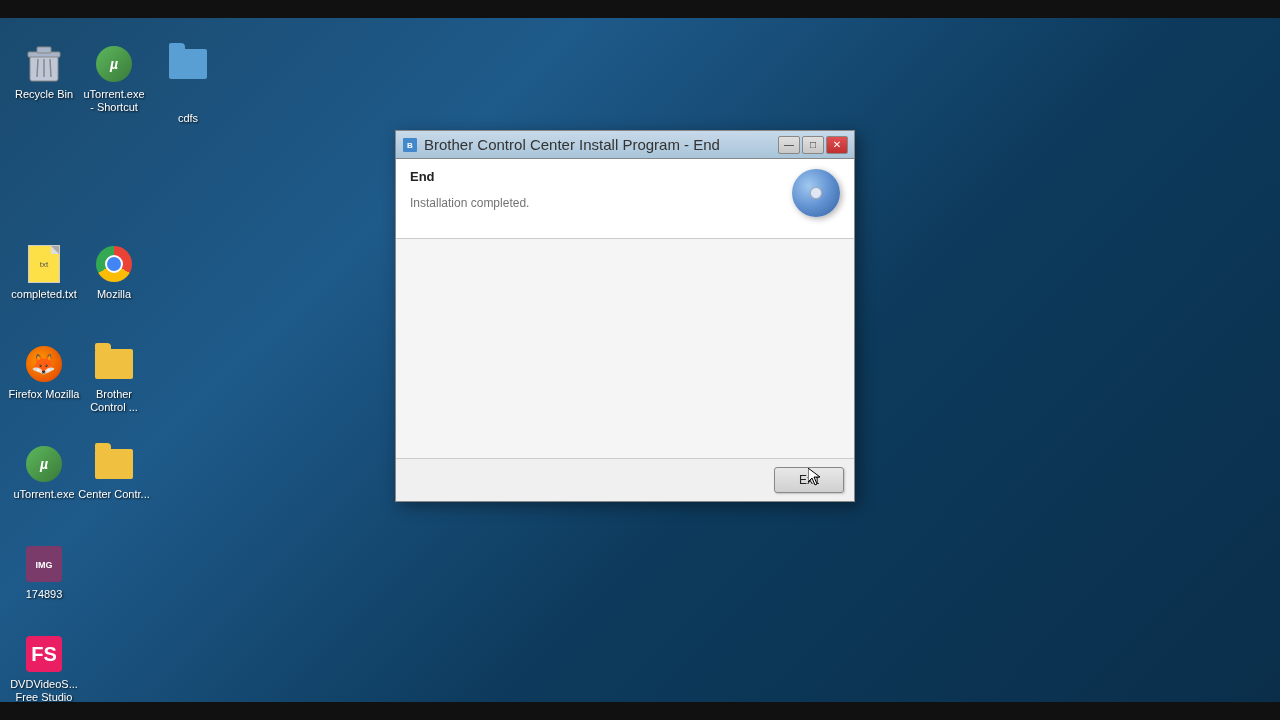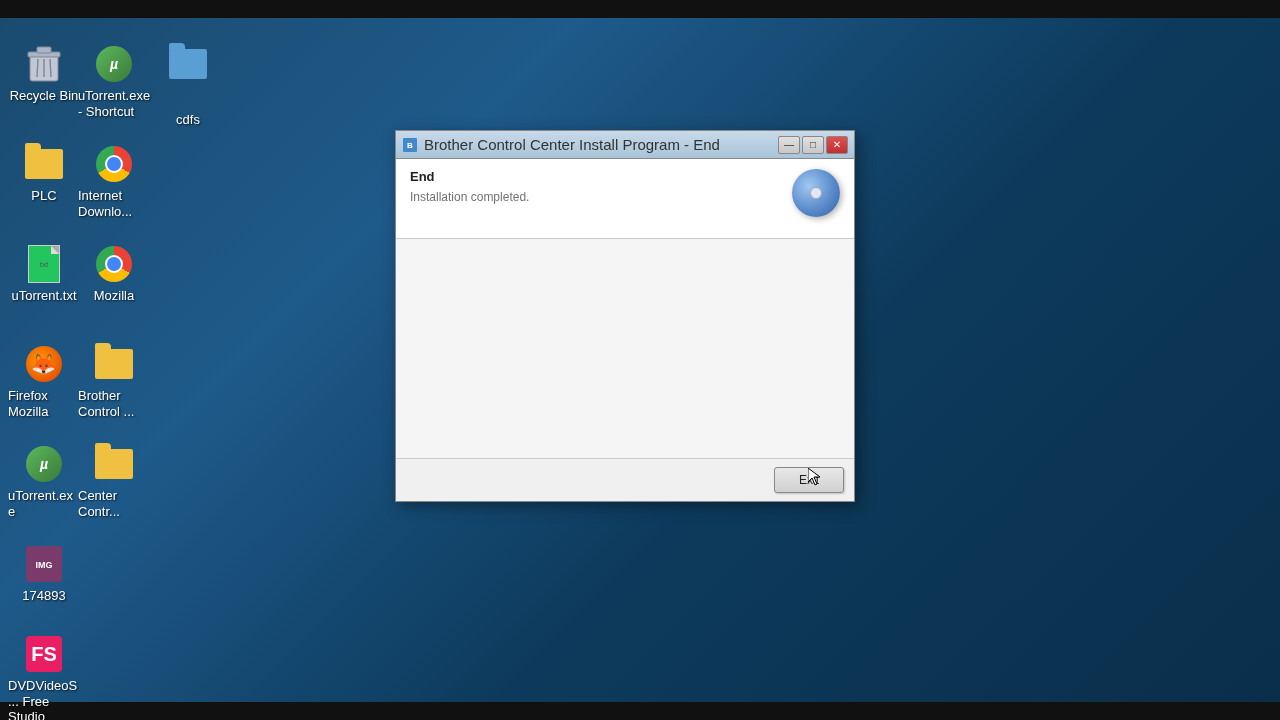--- a/index.html
+++ b/index.html
@@ -50,21 +50,22 @@
       width: 40px;
       height: 40px;
       display: flex;
       align-items: center;
       justify-content: center;
       margin-bottom: 4px;
     }
 
     .icon-label {
       color: white;
-      font-size: 13px;
+      font-size: 11px;
+      text-align: center;
       text-shadow: 1px 1px 2px rgba(0,0,0,0.8);
       line-height: 1.2;
       word-break: break-word;
     }
 
     
     .folder-shape {
       width: 38px;
       height: 30px;
       background: #e8c84a;
@@ -138,21 +139,21 @@
       display: flex;
       align-items: center;
       justify-content: center;
       font-size: 20px;
     }
 
     
     .doc-icon {
       width: 32px;
       height: 38px;
-      background: #22c55e;
+      background: #fde047;
       border: 1px solid #ccc;
       position: relative;
       display: flex;
       align-items: center;
       justify-content: center;
       font-size: 8px;
       color: #555;
     }
     .doc-icon::after {
       content: '';
@@ -261,21 +262,21 @@
     }
 
     .dialog-header-text {
       flex: 1;
     }
 
     .dialog-header-title {
       font-size: 13px;
       font-weight: bold;
       color: #222;
-      margin-bottom: 6px;
+      margin-bottom: 12px;
     }
 
     .dialog-header-subtitle {
       font-size: 12px;
       color: #737373;
     }
 
     .cd-icon {
       width: 48px;
       height: 48px;
@@ -364,40 +365,27 @@
 - Shortcut</span>
   </div>
 
   <div class="desktop-icon" style="left:148px; top:20px;gap:24px;">
     <div class="icon-img">
       <div class="folder-shape folder-shape-blue"></div>
     </div>
     <span class="icon-label">cdfs</span>
   </div>
 
-  <div class="desktop-icon" style="left:4px; top:120px;">
-    <div class="icon-img">
-      <div class="folder-shape folder-shape-yellow"></div>
-    </div>
-    <span class="icon-label">PLC</span>
-  </div>
-
-  <div class="desktop-icon" style="left:74px; top:120px;">
-    <div class="icon-img">
-      <div class="chrome-icon"></div>
-    </div>
-    <span class="icon-label">Internet
-Downlo...</span>
-  </div>
+
 
   <div class="desktop-icon" style="left:4px; top:220px;">
     <div class="icon-img">
       <div class="doc-icon">txt</div>
     </div>
-    <span class="icon-label">uTorrent.txt</span>
+    <span class="icon-label">completed.txt</span>
   </div>
 
   <div class="desktop-icon" style="left:74px; top:220px;">
     <div class="icon-img">
       <div class="chrome-icon"></div>
     </div>
     <span class="icon-label">Mozilla</span>
   </div>
 
   <div class="desktop-icon" style="left:4px; top:320px;">

